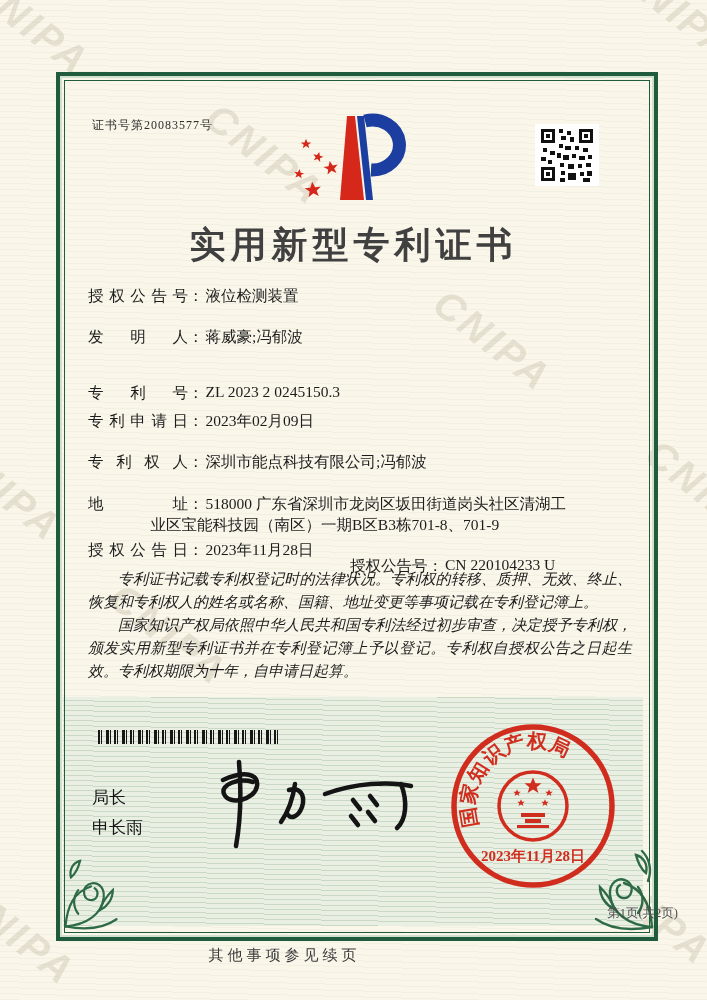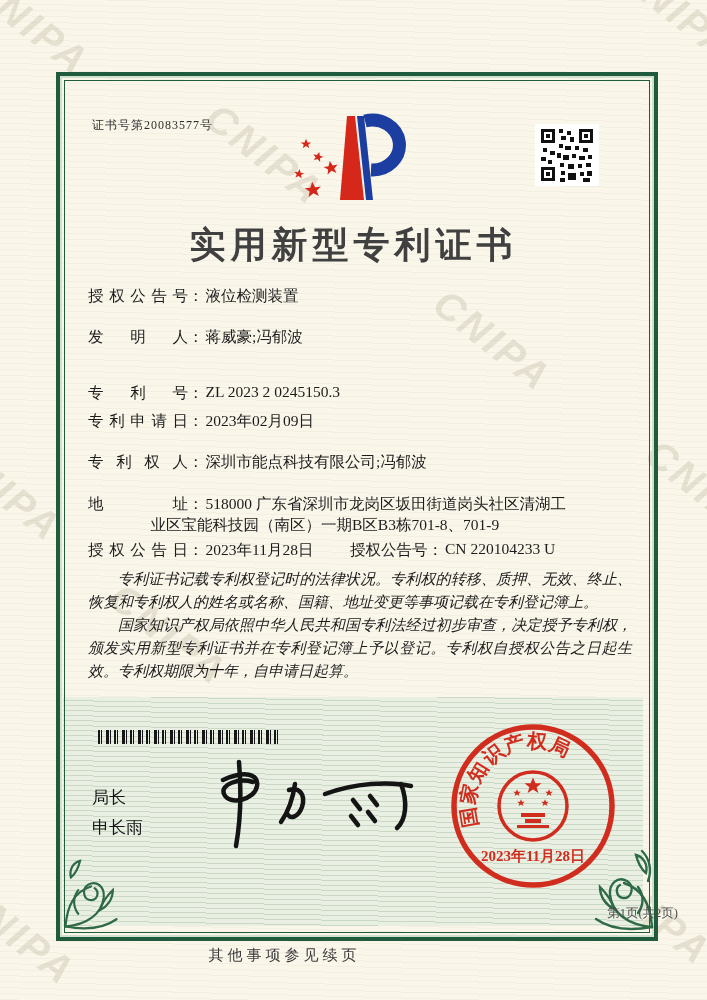--- a/index.html
+++ b/index.html
@@ -29,21 +29,21 @@
   .qr{position:absolute;left:535px;top:124px;width:64px;height:62px;}
   .title{position:absolute;left:0;top:221px;width:707px;text-align:center;
          font-size:36px;font-weight:bold;letter-spacing:5px;color:#404040;}
   
   .frow{position:absolute;left:88px;font-size:15.5px;white-space:nowrap;}
   .flabel{display:inline-block;width:100px;text-align:justify;text-align-last:justify;vertical-align:top;}
   .fsep{display:inline-block;margin:0 2px 0 0;vertical-align:top;}
   .fvalue{display:inline-block;vertical-align:top;}
   .r1{top:286px}.r2{top:327px}.r3{top:383px}.r4{top:411px}.r5{top:452px}.r6{top:494px}.r7{top:540px}
   .addr2{display:block;margin-left:-55px;}
-  .pair2{position:absolute;left:262px;top:0;}
+  .pair2{position:absolute;left:262px;top:16px;}
   .pair2 .flabel2{display:inline-block;vertical-align:top;}
   
   .paras{position:absolute;left:88px;top:568px;width:544px;font-size:15px;line-height:23px;
          font-style:italic;color:#1b1b1b;text-align:justify;}
   .paras p{margin:0;text-indent:2em;}
   
   .barcode{position:absolute;left:98px;top:730px;width:180px;height:14px;
     background:repeating-linear-gradient(90deg,
       #161616 0 2px, rgba(0,0,0,0) 2px 3px,
       #161616 3px 4px, rgba(0,0,0,0) 4px 8px,

